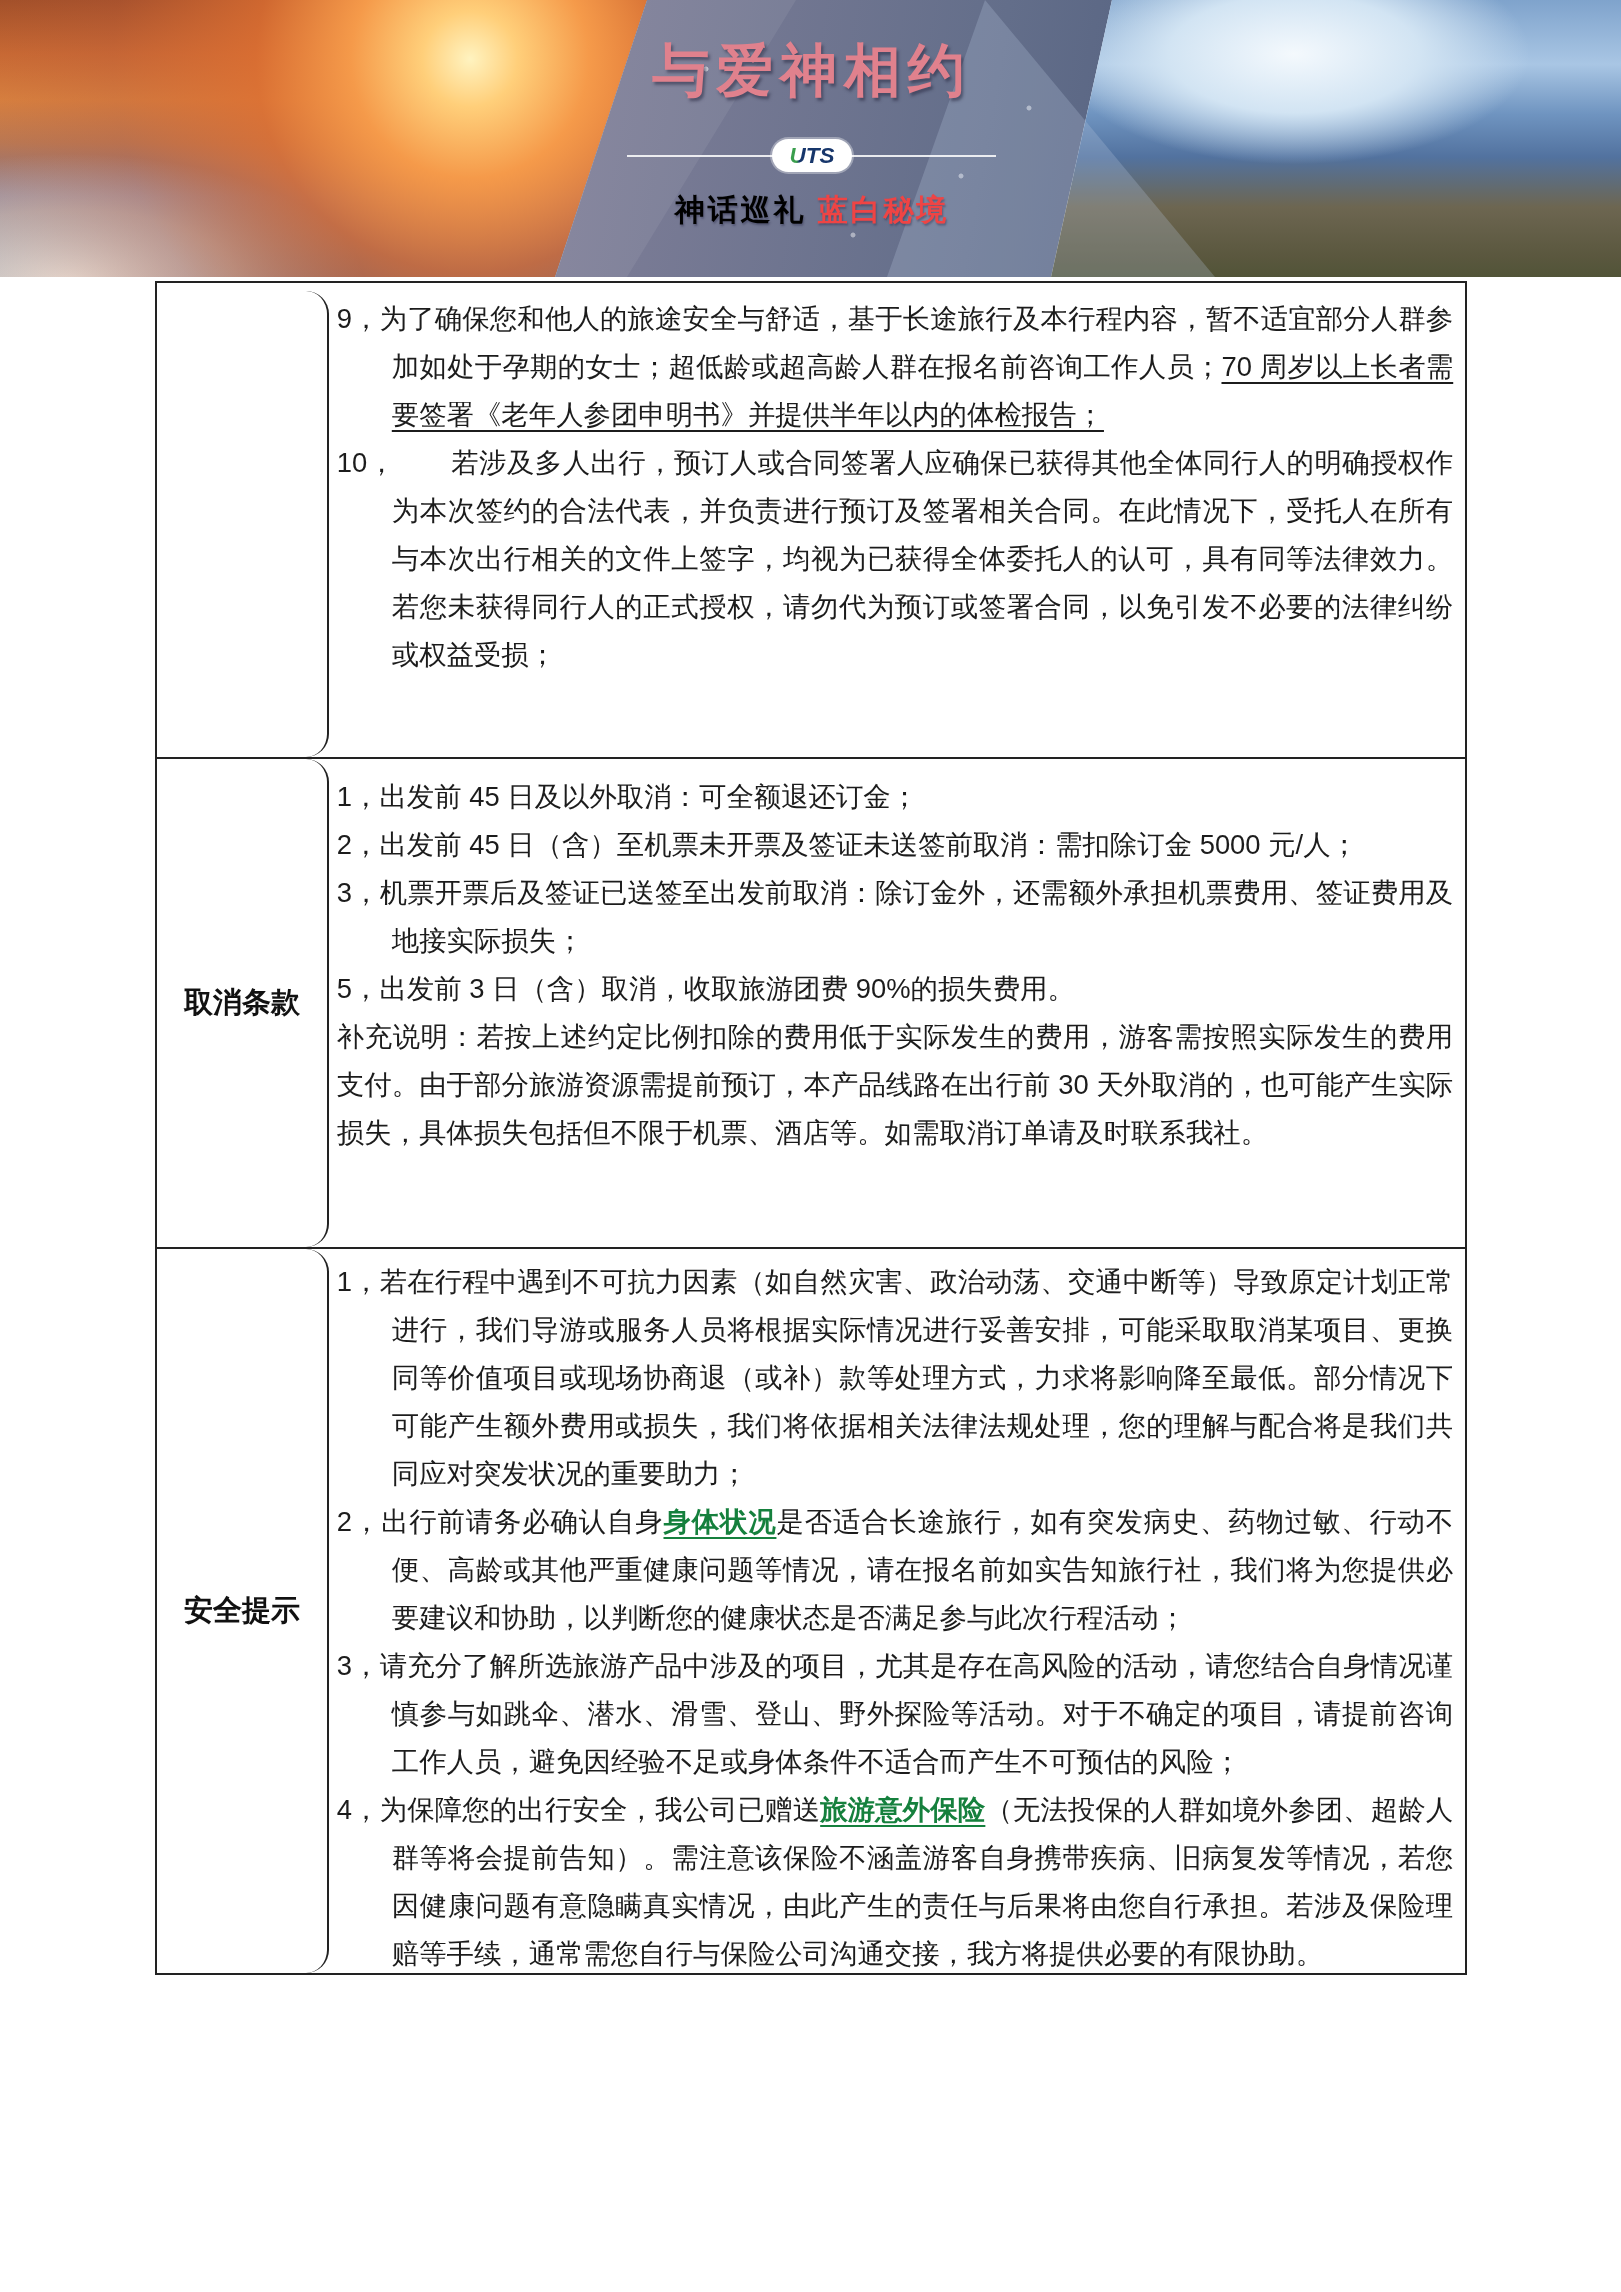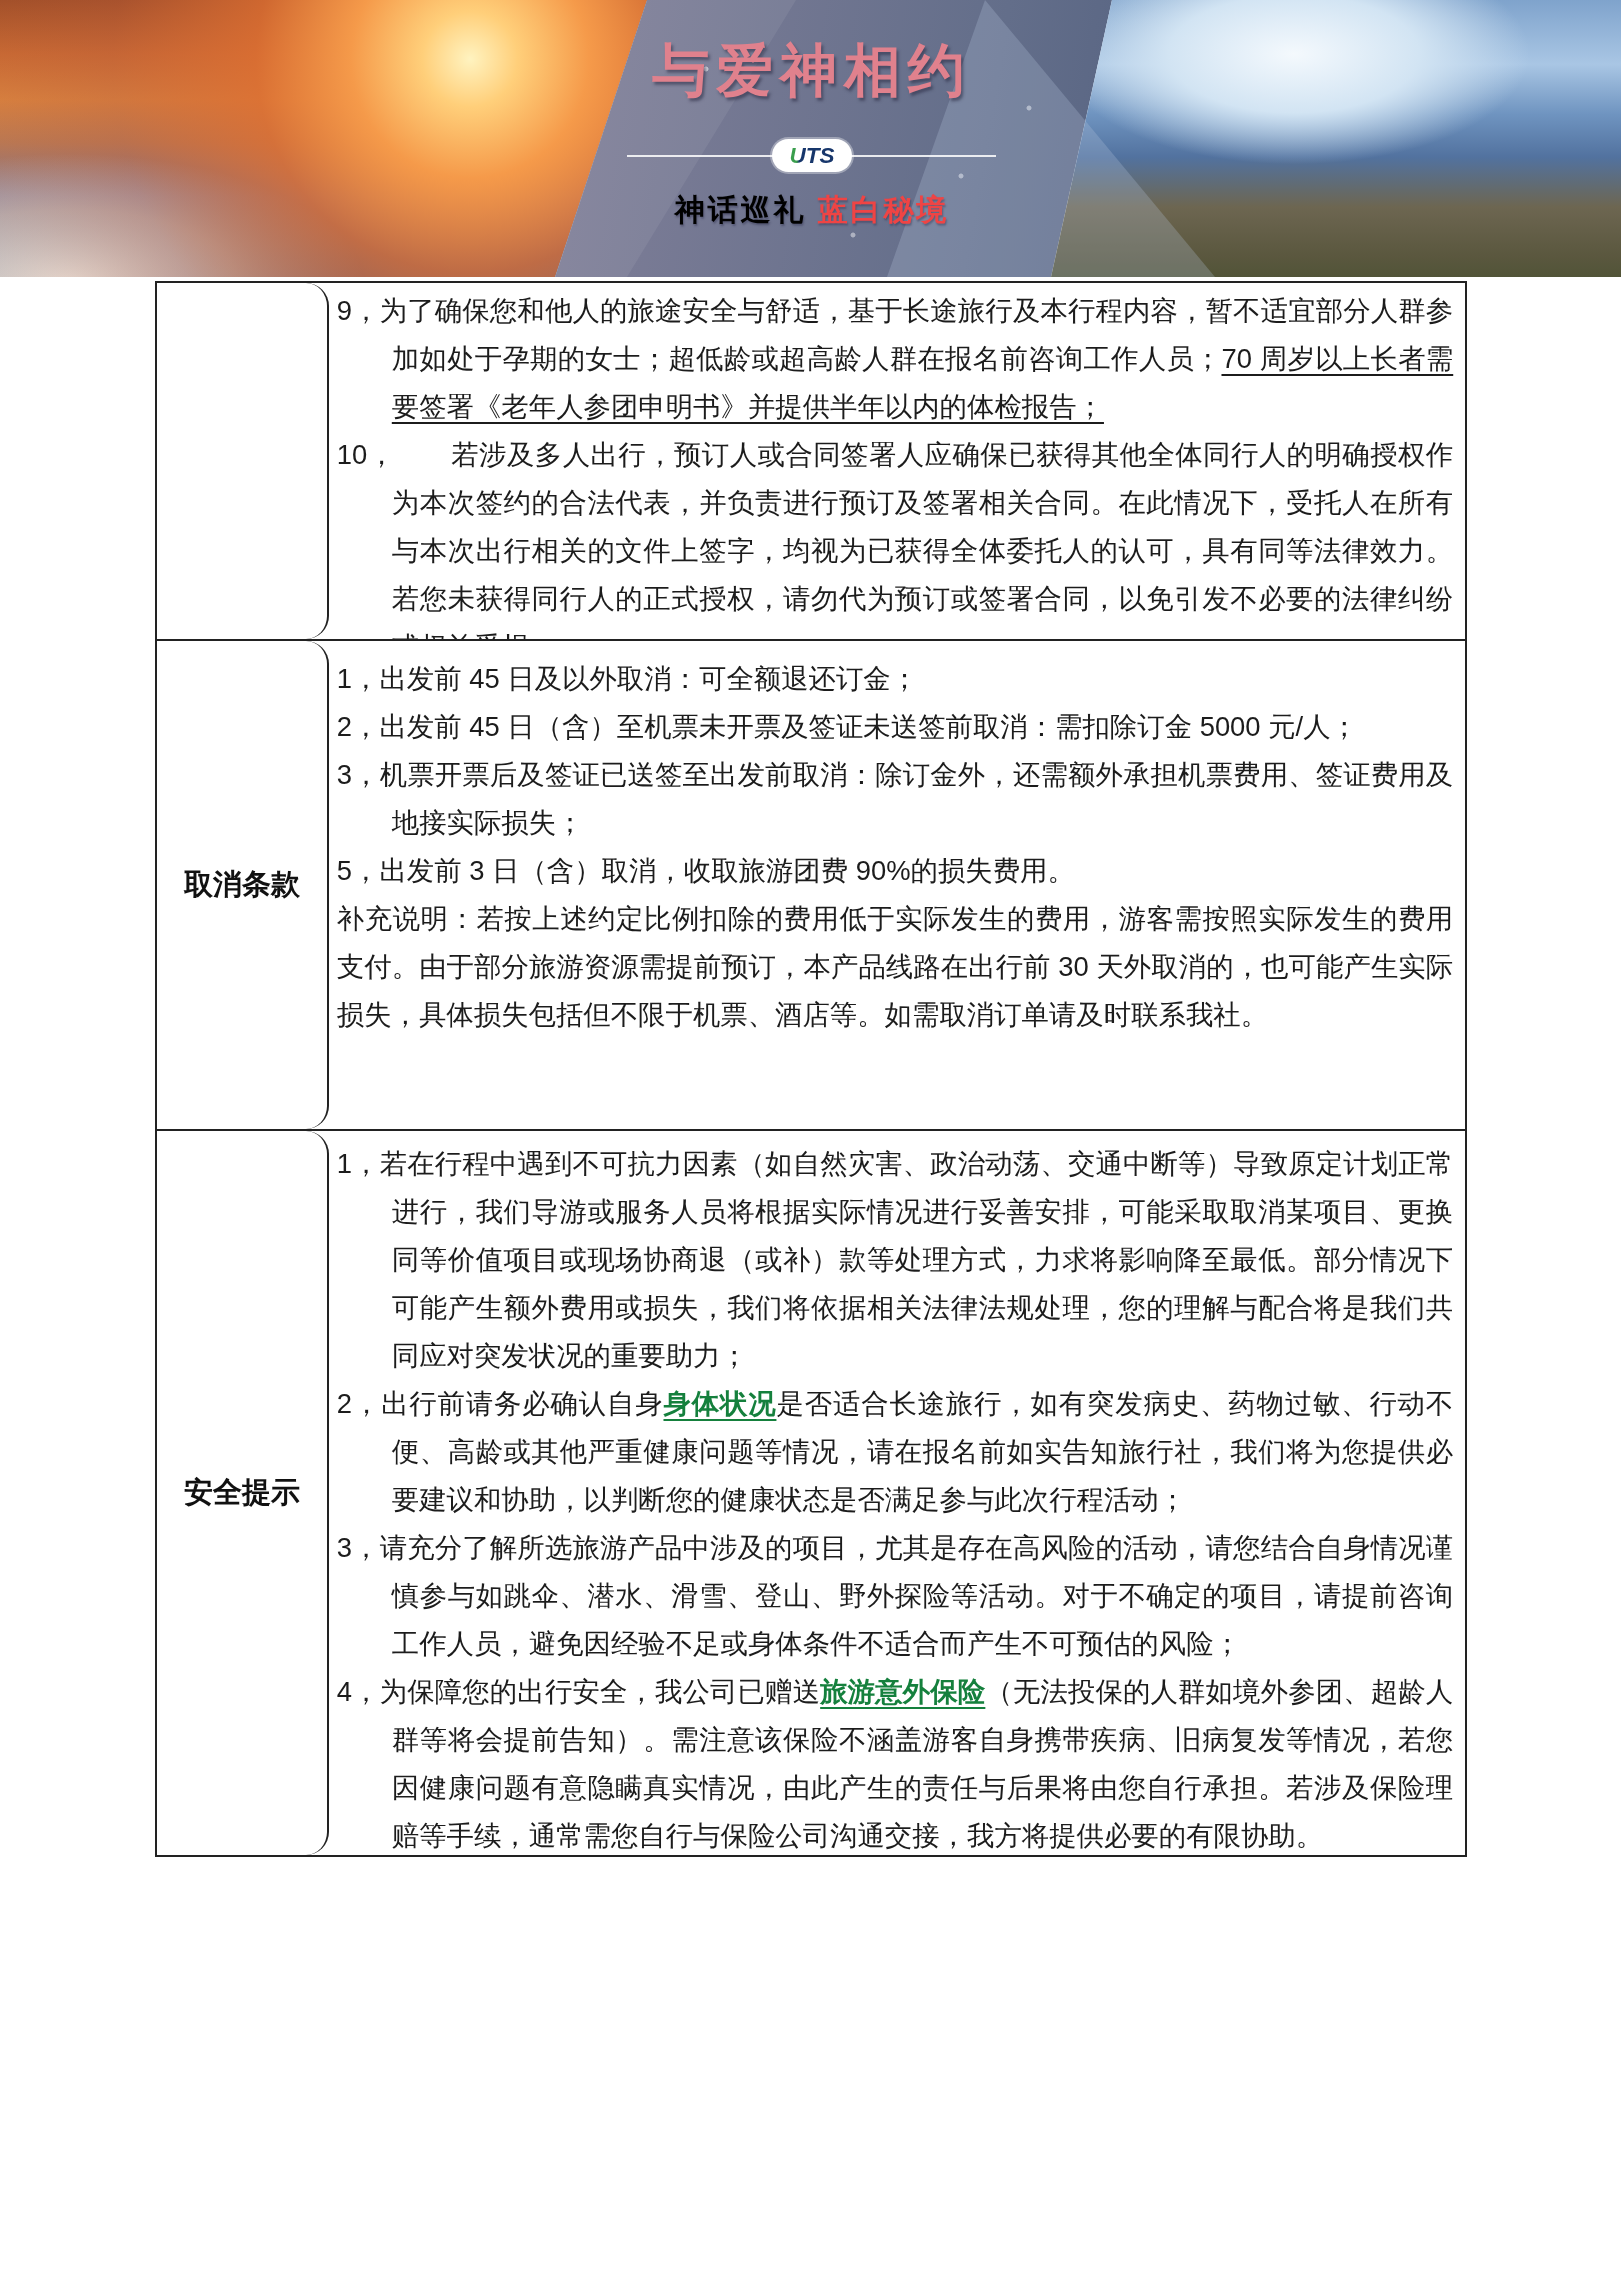--- a/index.html
+++ b/index.html
@@ -67,21 +67,21 @@
   .banner-subtitle .s1{color:#000000;}
   .banner-subtitle .s2{color:#ef4444;}
 
   
   .doc-table{
     position:absolute;left:155px;top:281px;width:1312px;
     border:2px solid #222222;box-sizing:border-box;background:#ffffff;
   }
   .trow{display:flex;box-sizing:border-box;overflow:hidden;}
   .trow + .trow{border-top:2px solid #222222;}
-  .row-h1{height:356px;}
+  .row-h1{height:466px;margin-top:8px;}
   .row-h2{height:490px;}
   .row-h3{height:726px;}
   .cell-label{
     flex:0 0 172px;width:172px;border-right:2px solid #222222;
     display:flex;align-items:center;justify-content:center;
     font-size:29px;font-weight:bold;color:#111;box-sizing:border-box;border-radius:23px;
   }
   .cell-content{
     flex:1;box-sizing:border-box;overflow:hidden;
     font-size:27.4px;line-height:48px;text-align:justify;color:#1c1c1c;

